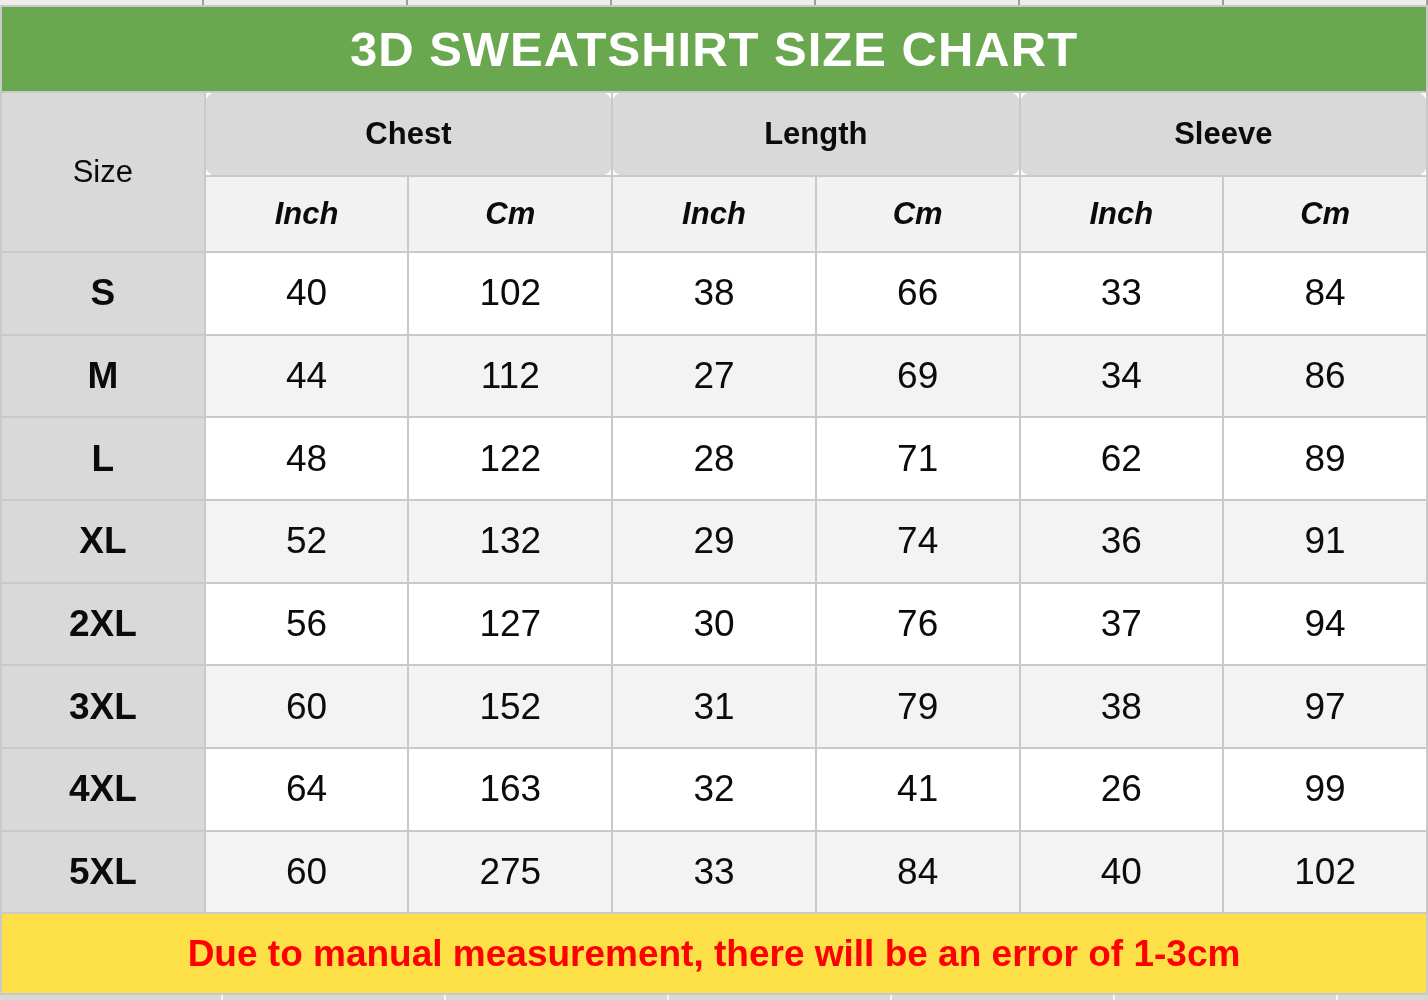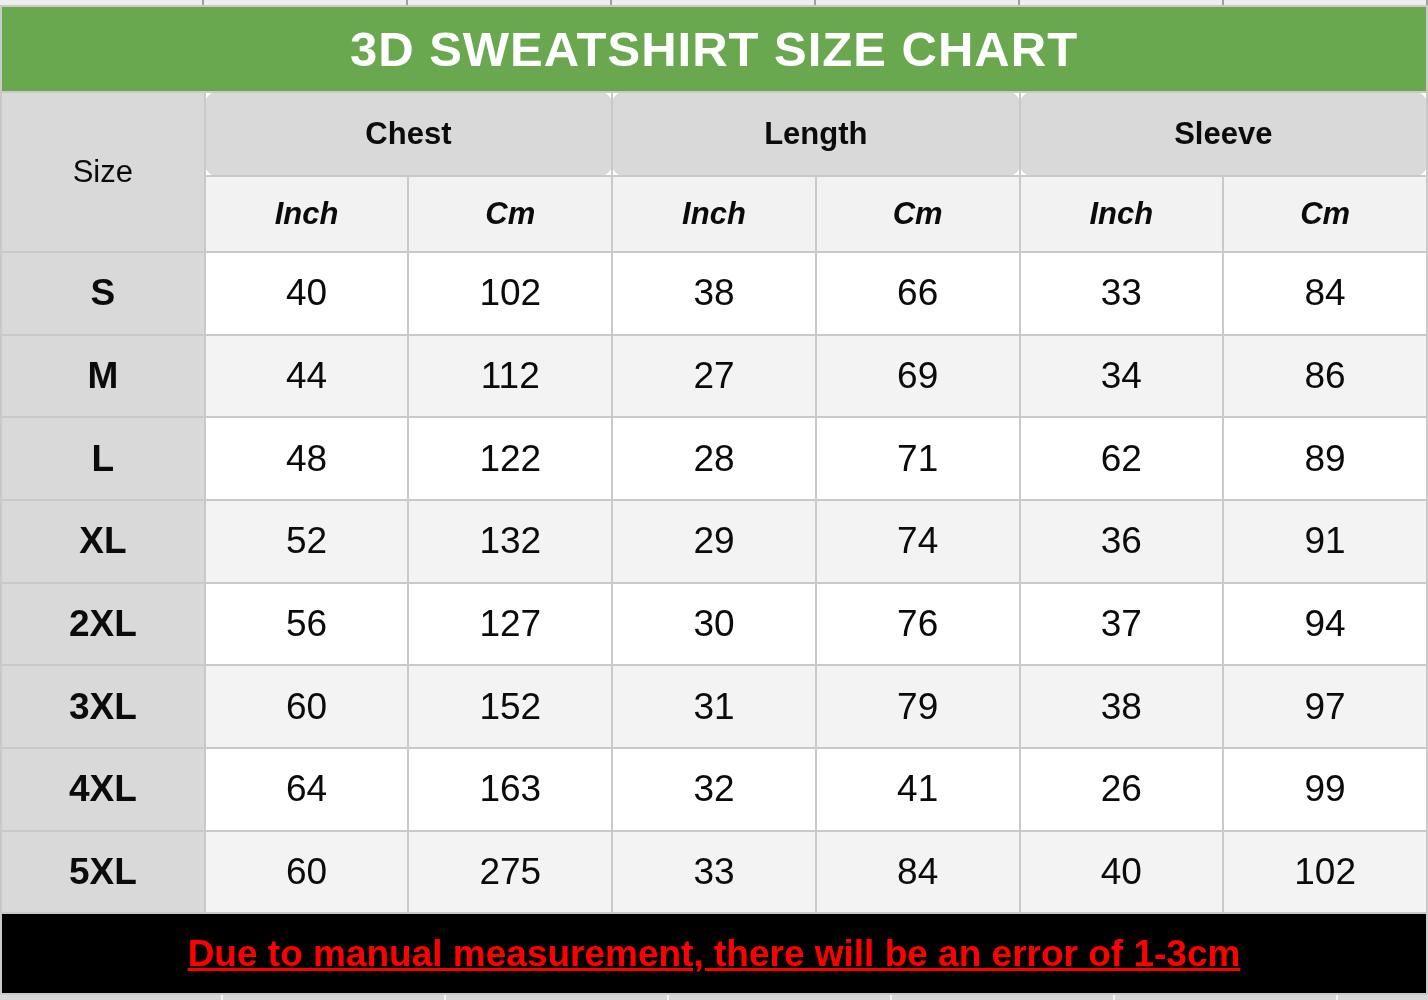--- a/index.html
+++ b/index.html
@@ -54,22 +54,22 @@
   td.unit-cell{
     background:var(--subheader_gray);
     font-weight:bold;font-size:31px;height:75px;font-style:italic;
   }
   tr.data-row td{height:82px;font-size:37px;background:var(--row_white);}
   tr.data-row.alt td{background:var(--alt_row);}
   tr.data-row td.size-label{
     background:var(--header_gray);font-weight:bold;
   }
   td.footer-cell{
-    background:#000000;height:80px;
-    color:var(--note_red);font-weight:bold;font-size:37px;text-decoration:underline;
+    background:#fde047;height:80px;
+    color:var(--note_red);font-weight:bold;font-size:37px;
   }
 </style>
 </head>
 <body>
 
 <div class="sheet">
 
   <div class="edge-strip top"></div>
 
   <table class="chart">

